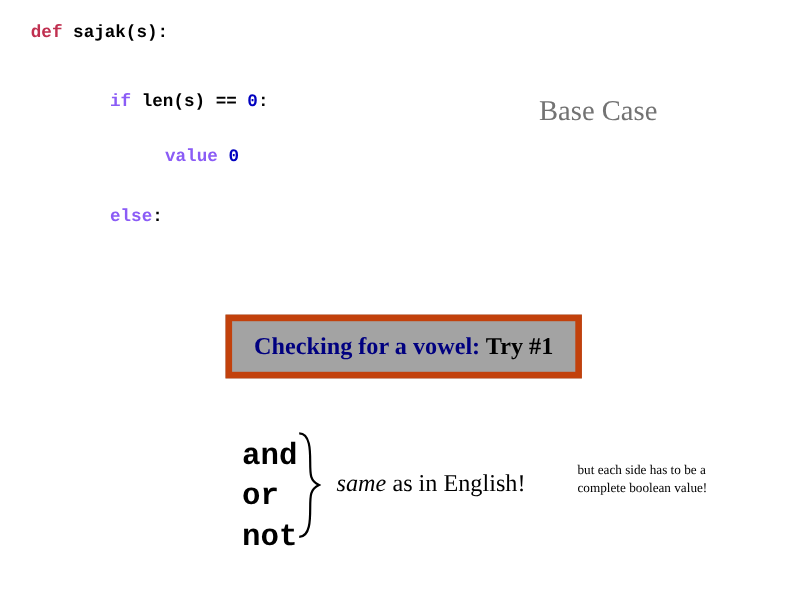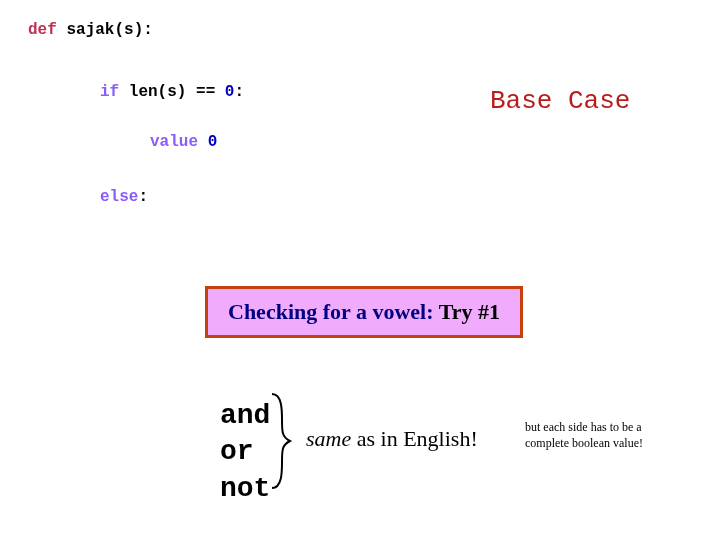--- a/index.html
+++ b/index.html
@@ -21,30 +21,30 @@
     position: absolute;
   }
   .kw-def   { color: #c03050; }  
   .kw-flow  { color: #8b5cf6; text-align: center; }  
   .ident    { color: #000; }
   .num      { color: #0000c0; }
   .colon    { color: #000; }
 
   .base-case {
     position: absolute;
-    font-family: Liberation Mono, monospace;
+    font-family: Liberation Serif, serif;
     font-size: 26px;
-    color: #b91c1c;
+    color: #737373;
   }
 
   .vowel-box {
     position: absolute;
-    border: 3px solid #c2410c;
+    border: 6px solid #c2410c;
     padding: 10px 20px;
-    background: #f0abfc;
+    background: #a3a3a3;
   }
   .vowel-box .lead {
     font-family: "Times New Roman", Times, serif;
     font-weight: bold;
     font-size: 22px;
     color: #000080;
   }
   .vowel-box .tail {
     font-family: "Times New Roman", Times, serif;
     font-weight: bold;

